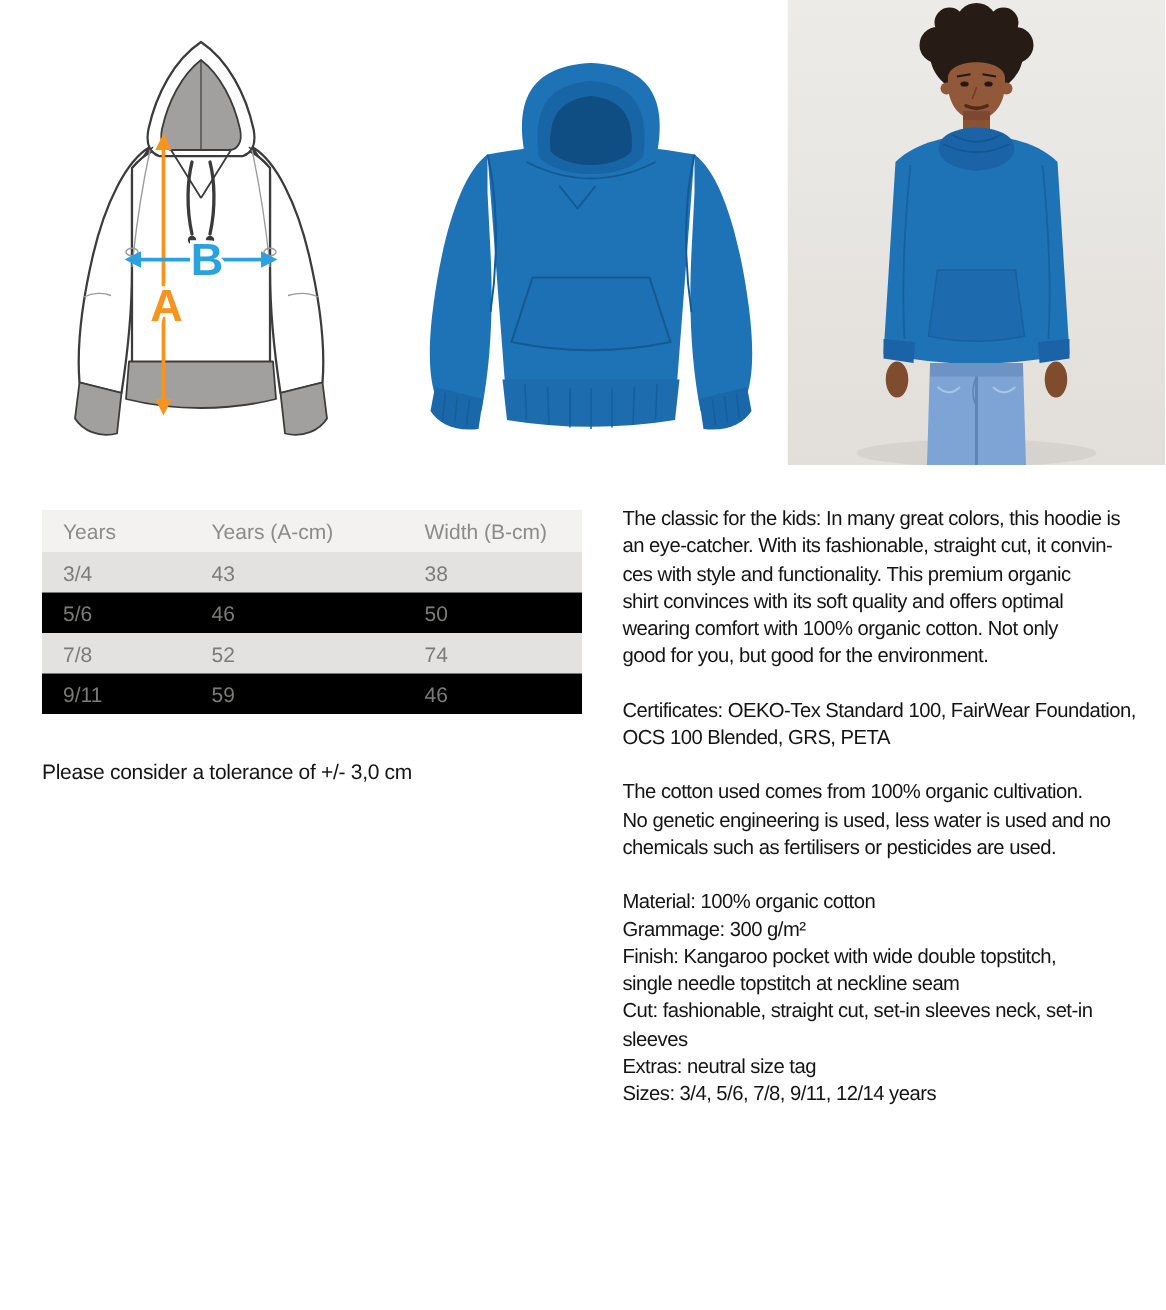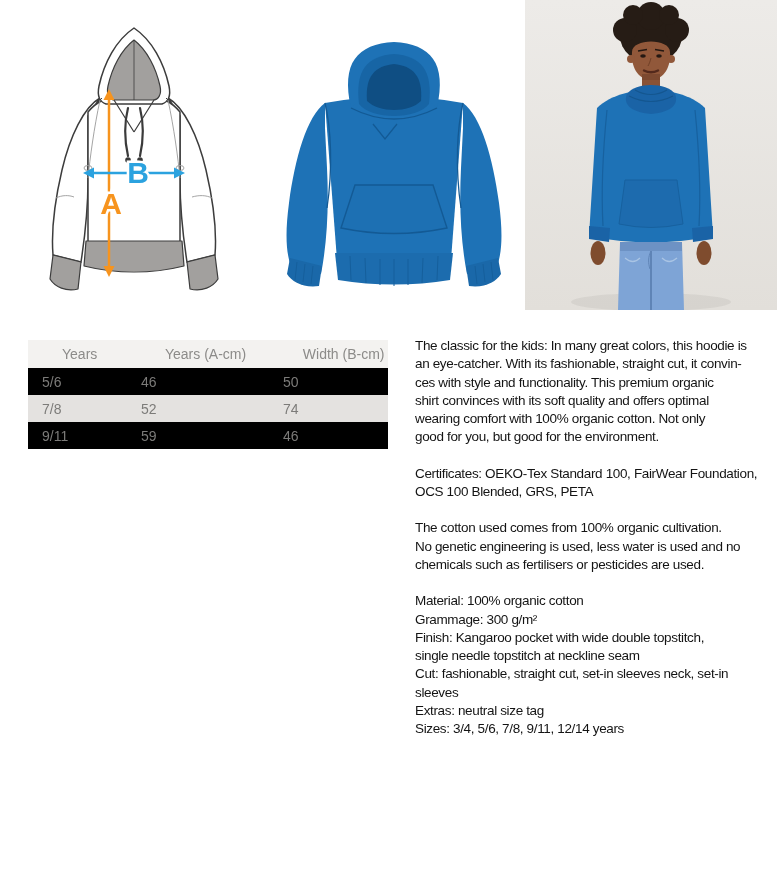--- a/index.html
+++ b/index.html
@@ -12,21 +12,21 @@
   .flat-svg{left:255px;top:8px;}
   .model-svg{left:525px;top:0;}
 
   
   .size-table{position:absolute;left:28px;top:340px;width:360px;}
   .tr{display:flex;height:27px;align-items:center;}
   .tr.head{height:28px;background:#f3f2f0;}
   .tr.dark{background:#e4e2e0;}
   .tr.light{background:#000000;}
   .th,.td{box-sizing:border-box;padding-left:14px;font-size:14px;white-space:nowrap;overflow:hidden;}
-  .th{color:#8c8b89;margin-left:20px;}
+  .th{color:#8c8b89;}
   .td{color:#7c7b79;}
   .c0{width:99px;} .c1{width:142px;} .c2{width:119px;}
 
   .tolerance{position:absolute;left:28px;top:506px;font-size:14px;color:#141414;letter-spacing:-0.2px;}
 
   
   .description{position:absolute;left:411px;top:337px;width:362px;
                font-size:13.5px;line-height:18.3px;letter-spacing:-0.35px;color:#141414;}
   .para{white-space:pre-line;margin:0 0 18px 4px;}
 
@@ -178,38 +178,44 @@
     </svg>
   </div>
 
   <div class="size-table">
     <div class="tr head">
         <div class="th c0">Years</div>
         <div class="th c1">Years (A-cm)</div>
         <div class="th c2">Width (B-cm)</div>
       </div>
     <div>
+        <div class="tr dark">
+          <div class="td c0">3/4</div>
+          <div class="td c1">43</div>
+          <div class="td c2">38</div>
+        </div>
         <div class="tr light">
           <div class="td c0">5/6</div>
           <div class="td c1">46</div>
           <div class="td c2">50</div>
         </div>
         <div class="tr dark">
           <div class="td c0">7/8</div>
           <div class="td c1">52</div>
           <div class="td c2">74</div>
         </div>
         <div class="tr light">
           <div class="td c0">9/11</div>
           <div class="td c1">59</div>
           <div class="td c2">46</div>
         </div>
       </div>
   </div>
 
+  <div class="tolerance">Please consider a tolerance of +/- 3,0 cm</div>
 
   <div class="description">
       <div class="para">The classic for the kids: In many great colors, this hoodie is
 an eye-catcher. With its fashionable, straight cut, it convin-
 ces with style and functionality. This premium organic
 shirt convinces with its soft quality and offers optimal
 wearing comfort with 100% organic cotton. Not only
 good for you, but good for the environment.</div>
       <div class="para">Certificates: OEKO-Tex Standard 100, FairWear Foundation,
 OCS 100 Blended, GRS, PETA</div>

